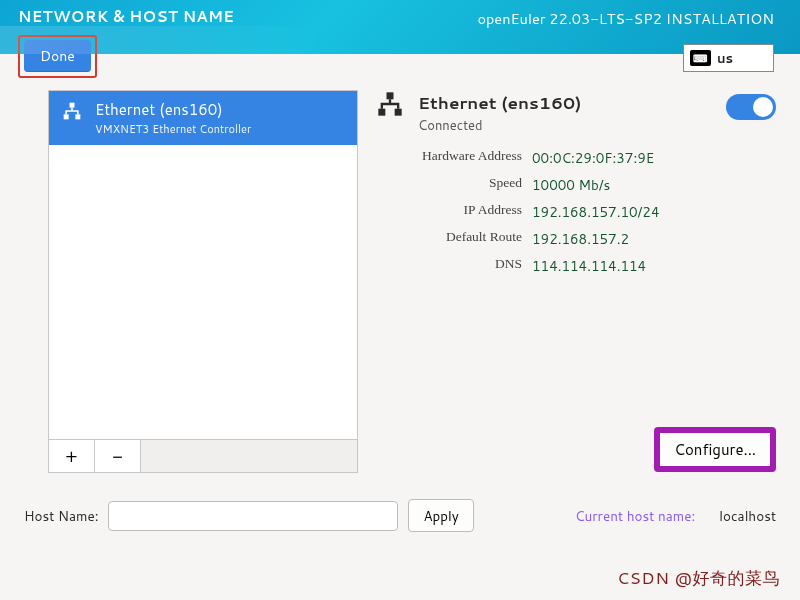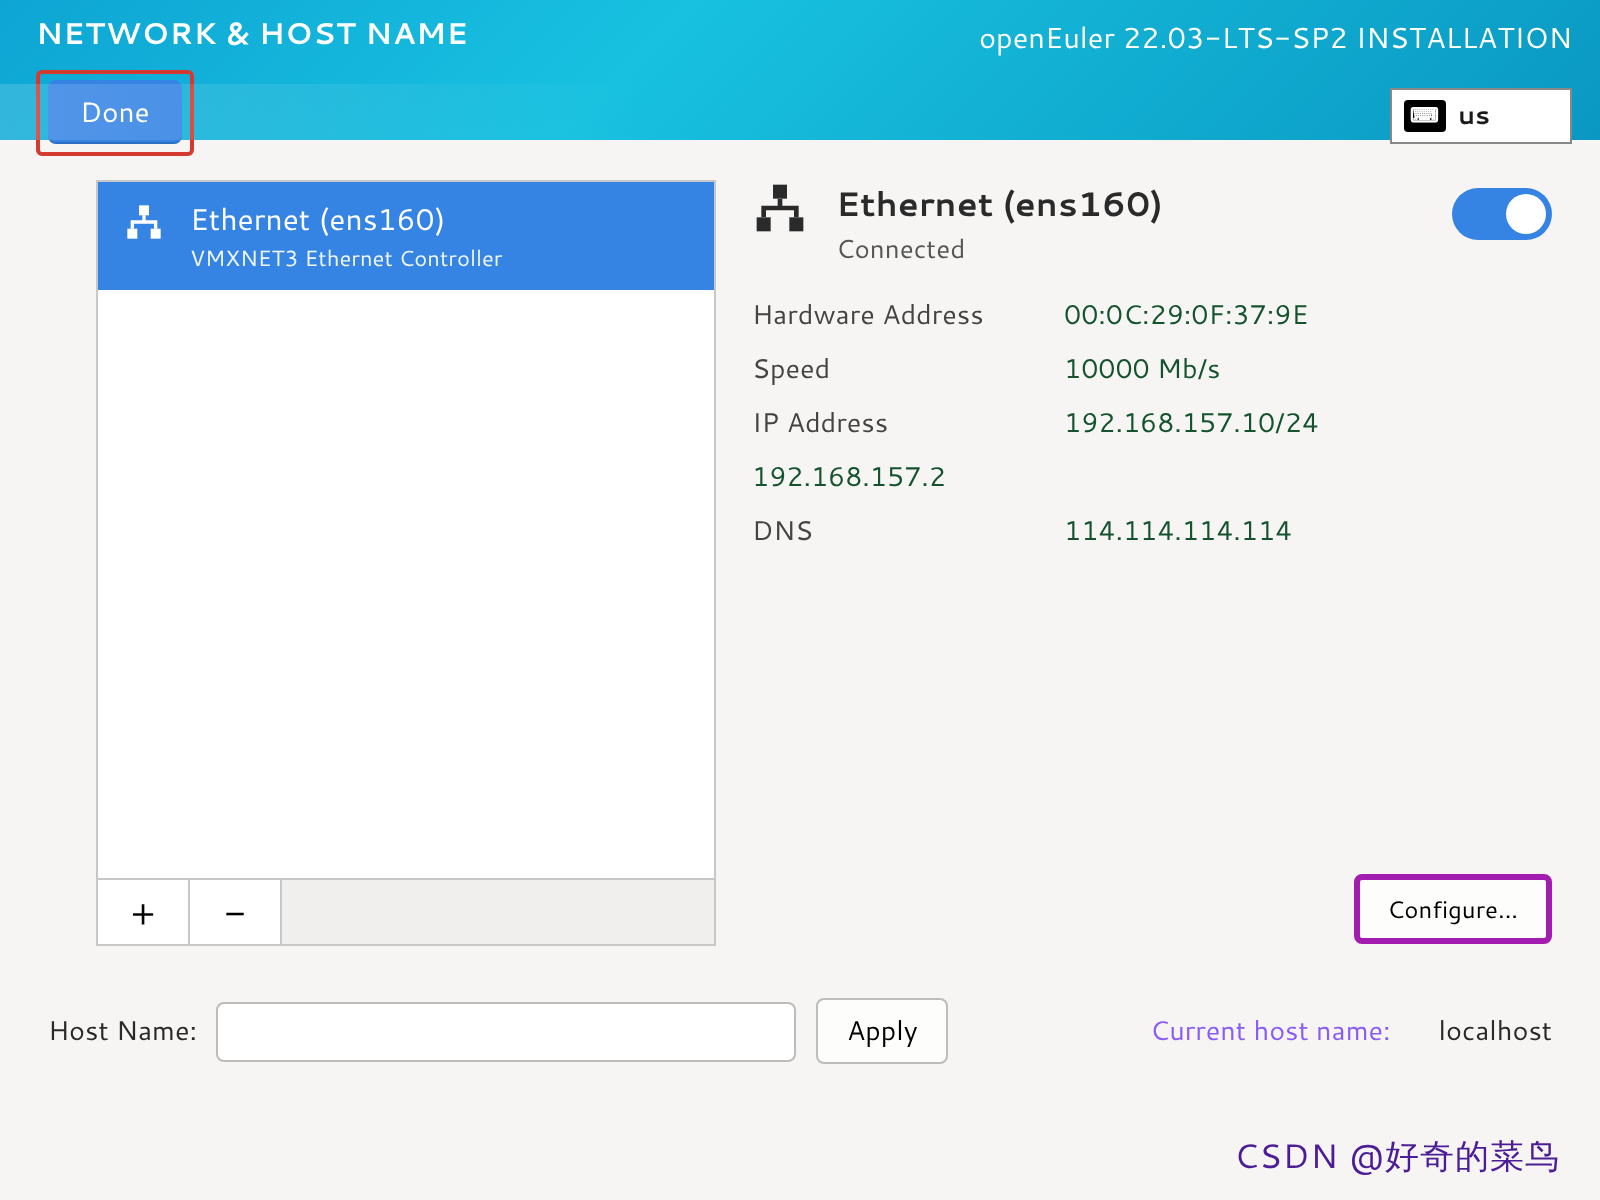--- a/index.html
+++ b/index.html
@@ -1,23 +1,23 @@
 <!DOCTYPE html>
 <html><head>
 <meta charset="utf-8">
 <style>
   * { margin: 0; padding: 0; box-sizing: border-box; font-family: "Cantarell", "Segoe UI", sans-serif; }
   body { width: 800px; height: 600px; background: #f6f5f4; overflow: hidden; position: relative; }
 
   .topbar {
-    height: 70px;
+    height: 54px;
     background: linear-gradient(135deg, #0ea5d4 0%, #18c1e0 40%, #0a98c2 100%);
     position: relative;
     color: #fff;
-    padding: 6px 14px 0 18px;
+    padding: 6px 26px 0 18px;
   }
   .topbar::after{
     content:""; position:absolute; left:0; right:0; bottom:0; height:28px;
     background: linear-gradient(90deg, rgba(255,255,255,0.15), rgba(255,255,255,0) 40%);
     pointer-events:none;
   }
   .top-row { display:flex; justify-content:space-between; align-items:flex-start; }
   .screen-title { font-weight:700; font-size:15px; letter-spacing:0.3px; }
   .install-title { font-size:14.5px; font-weight:400; margin-top:2px; }
 
@@ -71,47 +71,47 @@
     position:absolute; right:0; top:4px; width:50px; height:26px;
     background:#3584e4; border-radius:13px; cursor:pointer;
   }
   .toggle::after{
     content:""; position:absolute; right:3px; top:3px; width:20px; height:20px;
     background:#fff; border-radius:50%;
   }
 
   .details { margin-top:14px; }
   .detrow { display:flex; gap:10px; font-size:13.5px; color:#2a2a2a; margin-bottom:8px; }
-  .detlabel { width:146px; text-align:left; color:#444; }
+  .detlabel { width:146px; text-align:right; color:#444;font-family:Liberation Serif, serif; }
   .detval { color:#14532d; }
 
   .configure-btn {
     position:absolute; right:0; bottom:0;
-    background:#fdfdfc; border:3px solid #a21caf; border-radius:4px;
-    padding:6px 14px; font-size:12px; cursor:pointer;
+    background:#fdfdfc; border:6px solid #a21caf; border-radius:4px;
+    padding:6px 14px; font-size:15px; cursor:pointer;
   }
   .right-bottom-anchor { position:relative; height:382px; }
 
   .hostrow {
     display:flex; align-items:center; gap:10px; margin-top:26px;
     font-size:13.5px; color:#2a2a2a;justify-content:center;
   }
   .hostname-input {
     width:290px; height:30px; border:1px solid #bdbcbb; border-radius:4px;
     padding:2px 6px; font-size:13.5px; background:#fff;
   }
   .apply-btn {
     background:#fdfdfc; border:1px solid #bdbcbb; border-radius:4px;
     padding:6px 14px; font-size:13.5px; cursor:pointer;
   }
   .curhost { margin-left:auto; color:#8b5cf6; }
   .curhost-val { margin-left:14px; }
 
   .watermark {
-    position:absolute; right:20px; bottom:10px; color:#4c1d95;
+    position:absolute; right:20px; bottom:10px; color:#7f1d1d;
     font-size:17px; letter-spacing:0.5px; pointer-events:none;
   }
 </style>
 </head>
 <body>
 
 <div class="topbar">
   <div class="top-row">
     <div class="screen-title">NETWORK &amp; HOST NAME</div>
     <div class="install-title">openEuler 22.03-LTS-SP2 INSTALLATION</div>
@@ -176,20 +176,21 @@
         </div>
         <div class="detrow">
           <div class="detlabel">Speed</div>
           <div class="detval">10000 Mb/s</div>
         </div>
         <div class="detrow">
           <div class="detlabel">IP Address</div>
           <div class="detval">192.168.157.10/24</div>
         </div>
         <div class="detrow">
+          <div class="detlabel">Default Route</div>
           <div class="detval">192.168.157.2</div>
         </div>
         <div class="detrow">
           <div class="detlabel">DNS</div>
           <div class="detval">114.114.114.114</div>
         </div>
       </div>
 
       <button class="configure-btn">Configure...</button>
     </div>

